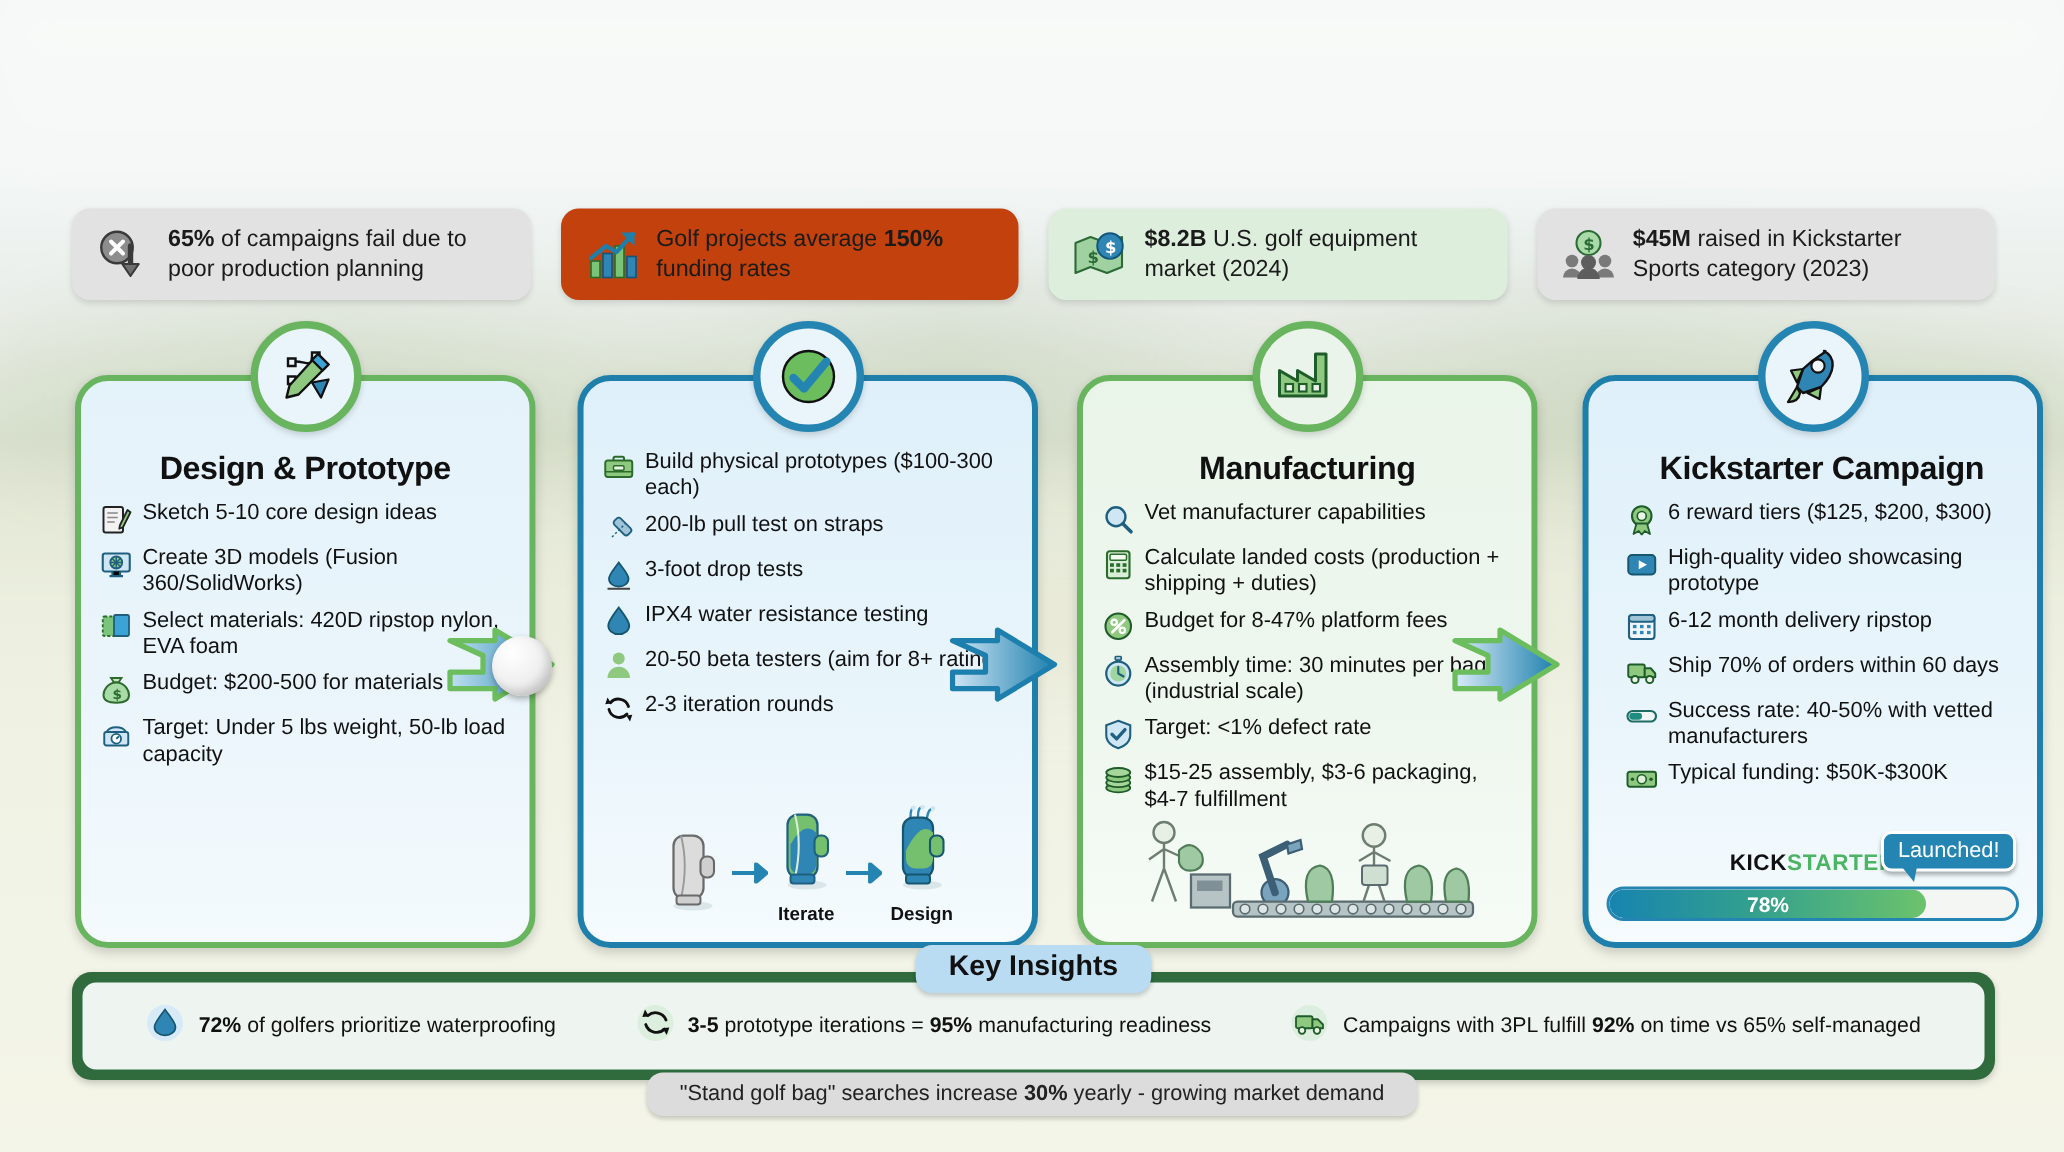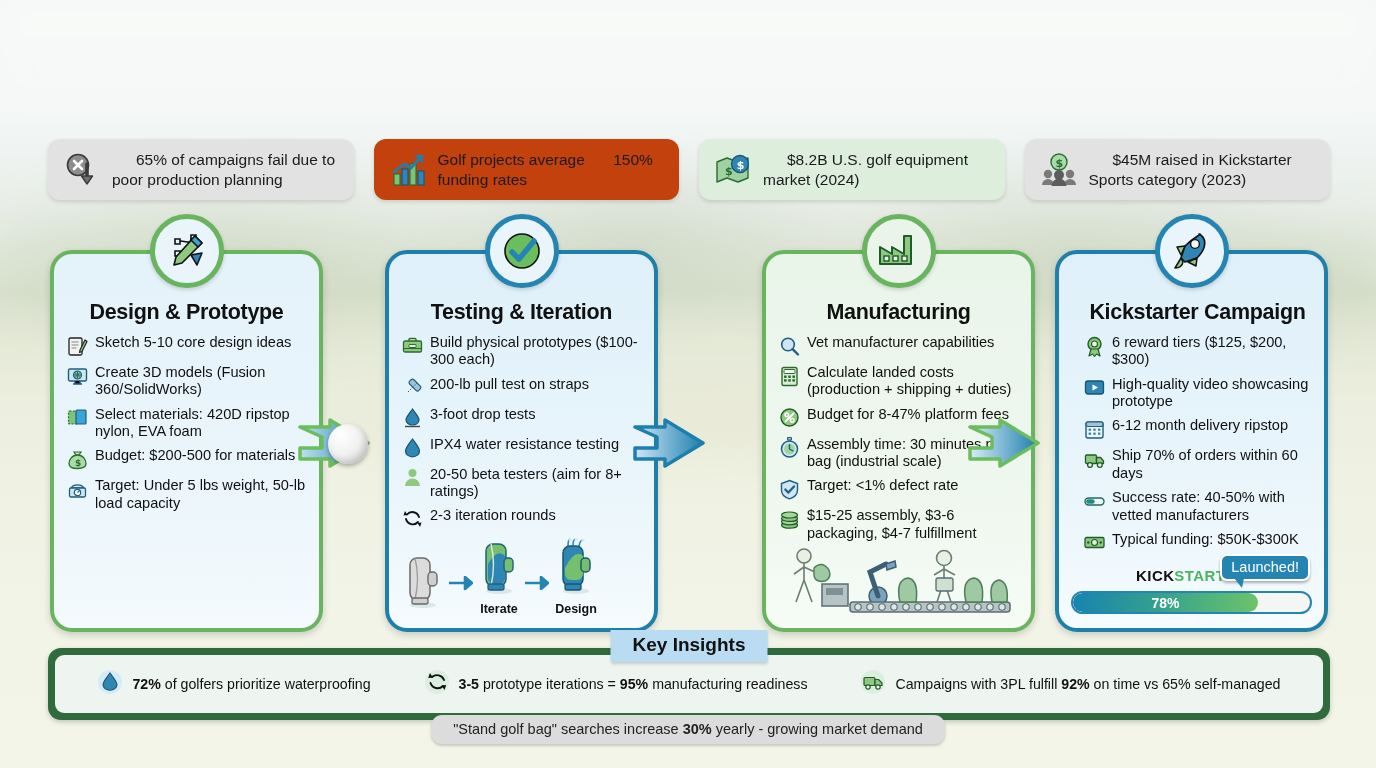--- a/index.html
+++ b/index.html
@@ -65,37 +65,37 @@
     position: absolute; top: 139px; left: 48px;
     width: 1282px; height: 61px;
     display: flex; gap: 20px;
   }
   .stat {
     flex: 1; display: flex; align-items: center; gap: 10px;
     border-radius: 12px; padding: 6px 14px;
     box-shadow: 0 2px 4px rgba(0,0,0,.13);
   }
   .stat .txt { font-size: 15.5px; color: #1b1b1b; line-height: 1.28; }
-  .stat .txt b { font-weight: normal; margin-left: 24px; }
+  .stat .txt b { font-weight: bold; }
   .stat .ic { flex: 0 0 auto; width: 40px; height: 40px; display:flex; align-items:center; justify-content:center; }
 
   
   .cards { position: absolute; top: 250px; left: 50px; width: 1278px; height: 382px; }
   .card {
-    position: absolute; top: 0; width: 273px; height: 382px;
+    position: absolute; top: 0; width: 307px; height: 382px;
     border-radius: 22px; border: 4px solid #69b45e;
     background: linear-gradient(to bottom, #e4f2fa 0%, #eaf5fb 55%, #f4fafd 100%);
     box-shadow: 0 3px 7px rgba(0,0,0,.17);
     padding: 46px 12px 10px 12px;
   }
   .card.c1 { left: 0; }
   .card.c2 { left: 335px; border-color: #1f7fab;
              background: linear-gradient(to bottom,#dff0fa 0%,#e9f5fb 60%,#f5fbfe 100%); }
   .card.c3 { left: 668px;
-             background: linear-gradient(to bottom,#eaf5ea 0%,#eef7ee 60%,#f6fbf6 100%); margin-left: 44px; }
+             background: linear-gradient(to bottom,#eaf5ea 0%,#eef7ee 60%,#f6fbf6 100%); }
   .card.c4 { left: 1005px; border-color: #1f7fab;
              background: linear-gradient(to bottom,#dff0fa 0%,#e9f5fb 60%,#f5fbfe 100%); padding-left: 24px; }
 
   .badge {
     position: absolute; top: -40px; left: 50%; transform: translateX(-50%);
     width: 74px; height: 74px; border-radius: 50%;
     background: #eaf4fb; border: 5px solid #69b45e;
     display: flex; align-items: center; justify-content: center;
     box-shadow: 0 2px 4px rgba(0,0,0,.16);
   }
@@ -151,21 +151,21 @@
   .pfill {
     height: 100%; width: 78%;
     background: linear-gradient(to right, #1784b0 0%, #33a08e 45%, #6cc36c 100%);
     display: flex; align-items: center; justify-content: center;
     border-radius: 11px;
   }
   .pfill span { color: #fff; font-size: 14px; font-weight: bold; }
 
   
   .bagrow { position: absolute; left: 14px; right: 14px; bottom: 12px;
-            display: flex; align-items: flex-end; justify-content: flex-start; gap: 6px; }
+            display: flex; align-items: flex-end; justify-content: center; gap: 6px; }
   .bagcol { text-align: center; }
   .bagcap { font-size: 12.5px; font-weight: bold; color: #111; margin-top: 2px; }
   .arr-sm { margin-bottom: 22px; }
 
   
   .factory { position: absolute; left: 12px; right: 12px; bottom: 10px; text-align:center; }
 
   
   .kifooter {
     position: absolute; left: 48px; top: 648px;
@@ -178,21 +178,21 @@
     background: #eef5f1; border-radius: 9px; height: 100%;
     display: flex; align-items: center; justify-content: space-around;
     padding: 0 16px;
   }
   .ki { display: flex; align-items: center; gap: 9px; }
   .ki .tx { font-size: 14.2px; color: #111; }
   .ki .tx b { font-weight: bold; }
   .kibadge {
     position: absolute; left: 50%; top: -18px; transform: translateX(-50%);
     background: #b9dcf2; color: #111; font-size: 19px; font-weight: bold;
-    padding: 4px 22px 6px; border-radius: 0;
+    padding: 4px 22px 6px; border-radius: 11px;
     box-shadow: 0 2px 3px rgba(0,0,0,.18);
   }
   .kifoot2 {
     position: absolute; left: 50%; top: 715px; transform: translateX(-50%);
     background: #dcdcdc; border-radius: 11px;
     font-size: 14.5px; color: #222; padding: 6px 22px 7px;
     box-shadow: 0 2px 3px rgba(0,0,0,.18);
     white-space: nowrap;
   }
   .kifoot2 b { font-weight: bold; }
@@ -341,21 +341,20 @@
       </ul>
     </div>
 
     <div class="card c2">
       <div class="badge">
         <svg width="46" height="46" viewBox="0 0 46 46">
           <circle cx="23" cy="23" r="17" fill="#6bbd5e" stroke="#111" stroke-width="1.6"></circle>
           <path d="M13 24 L20 31 L35 13" fill="none" stroke="#2585b2" stroke-width="5.5" stroke-linecap="round" stroke-linejoin="round"></path>
         </svg>
       </div>
-      <h3>Testing &amp; Iteration</h3>
       <ul class="items">
         <li>
           <span class="li-ic">
             <svg width="21" height="21" viewBox="0 0 21 21">
                 <path d="M7 5 v-1.5 a1 1 0 0 1 1-1 h5 a1 1 0 0 1 1 1 V5" fill="none" stroke="#2b6b2b" stroke-width="1.4"></path>
                 <rect x="1.5" y="5" width="18" height="11" rx="1.6" fill="#8fc97f" stroke="#2b6b2b" stroke-width="1.3"></rect>
                 <rect x="7" y="8.5" width="7" height="3" rx=".8" fill="#e9f5e5" stroke="#2b6b2b" stroke-width="1"></rect>
                 <path d="M1.5 12.5h18" stroke="#2b6b2b" stroke-width="1.1"></path>
               </svg>
           </span>

